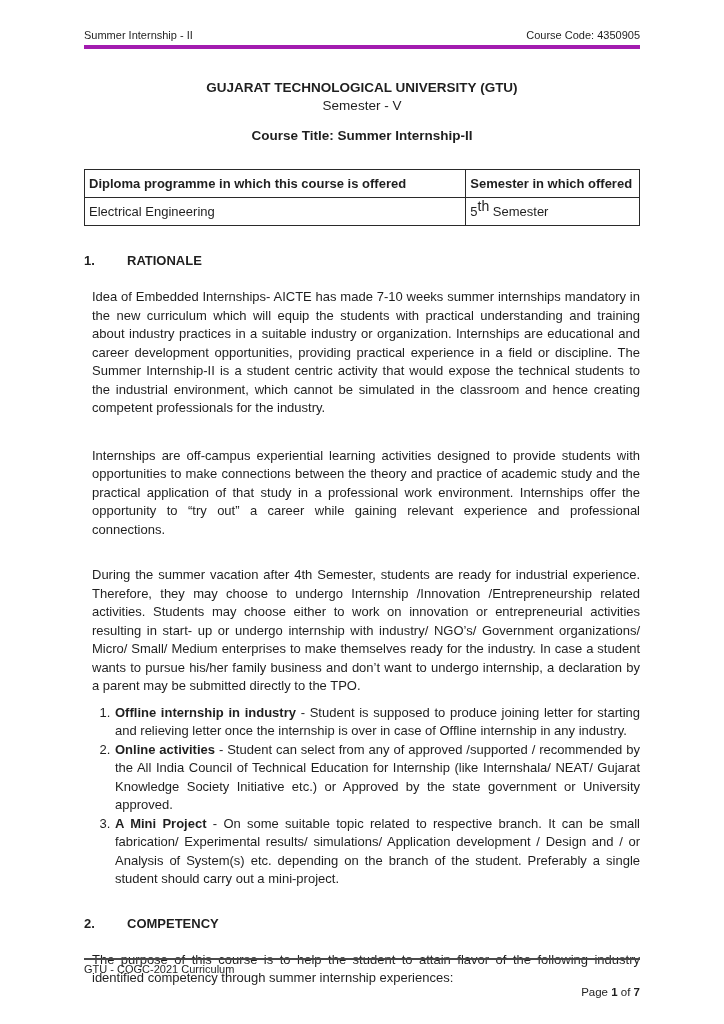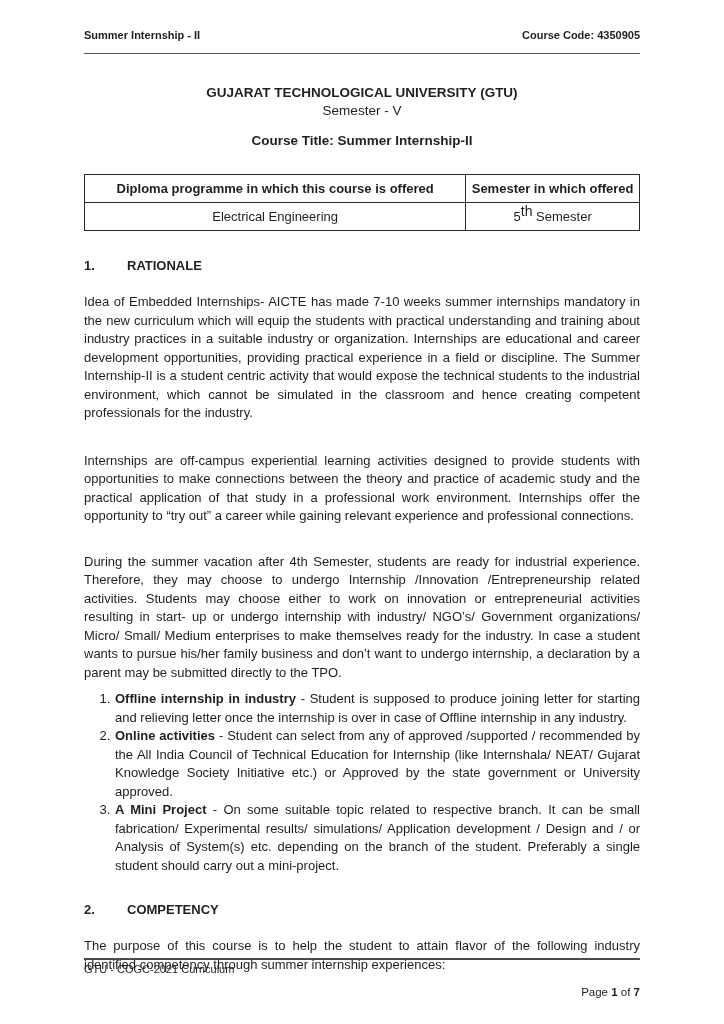--- a/index.html
+++ b/index.html
@@ -22,25 +22,24 @@
     left: 84px;
     right: 84px;
     top: 0;
   }
   
   .doc-header {
     display: flex;
     justify-content: space-between;
     align-items: flex-end;
     margin-top: 28px;
-    padding-bottom: 11px;
-    border-bottom: 1px solid #a21caf;
+    padding-bottom: 3px;
+    border-bottom: 4px solid #a21caf;
     font-size: 11px;
     line-height: 14px;
-    font-weight: bold;
   }
   
   .title-block {
     margin-top: 30px;
     text-align: center;
   }
   .t-line {
     font-size: 13.5px;
     line-height: 18px;
   }
@@ -49,21 +48,21 @@
   .mt-small { margin-top: 12px; }
   
   table.offer-table {
     width: 100%;
     border-collapse: collapse;
     margin-top: 24px;
     table-layout: fixed;
   }
   table.offer-table th, table.offer-table td {
     border: 1.5px solid #2a2a2a;
-    text-align: center;
+    text-align: left;
     vertical-align: middle;
     height: 27px;
     font-size: 13px;
     padding: 0 4px;
   }
   table.offer-table th { font-weight: 700; }
   col.c-prog { width: 68.7%; }
   col.c-sem  { width: 31.3%; }
   sup.ord {
     font-size: 14px;
@@ -77,21 +76,21 @@
     font-size: 13px;
     font-weight: 700;
     line-height: 18px;
   }
   .sec-num {
     display: inline-block;
     width: 43px;
     flex: 0 0 43px;
   }
   p.body-para {
-    margin: 18px 0 0 0;
+    margin: 18px 0 0 8px;
     font-size: 13px;
     line-height: 18.5px;
     text-align: justify;
   }
   ol.options-list {
     margin: 8px 0 0 0;
     padding-left: 30px;
     font-size: 13px;
     line-height: 18.5px;
   }

